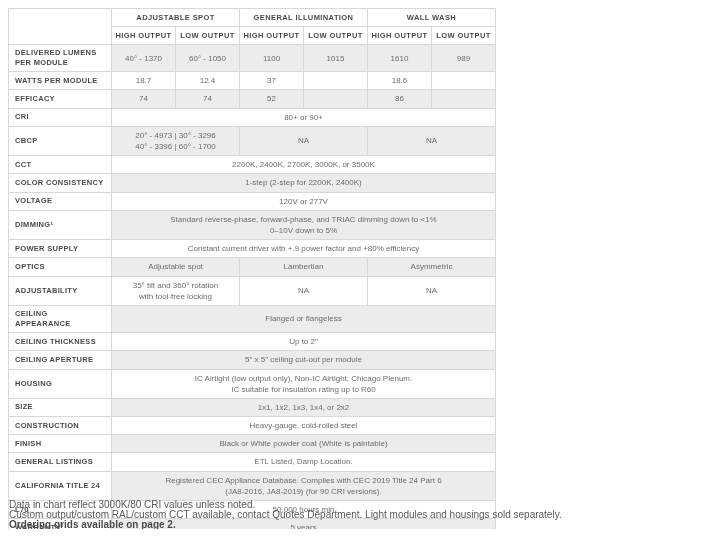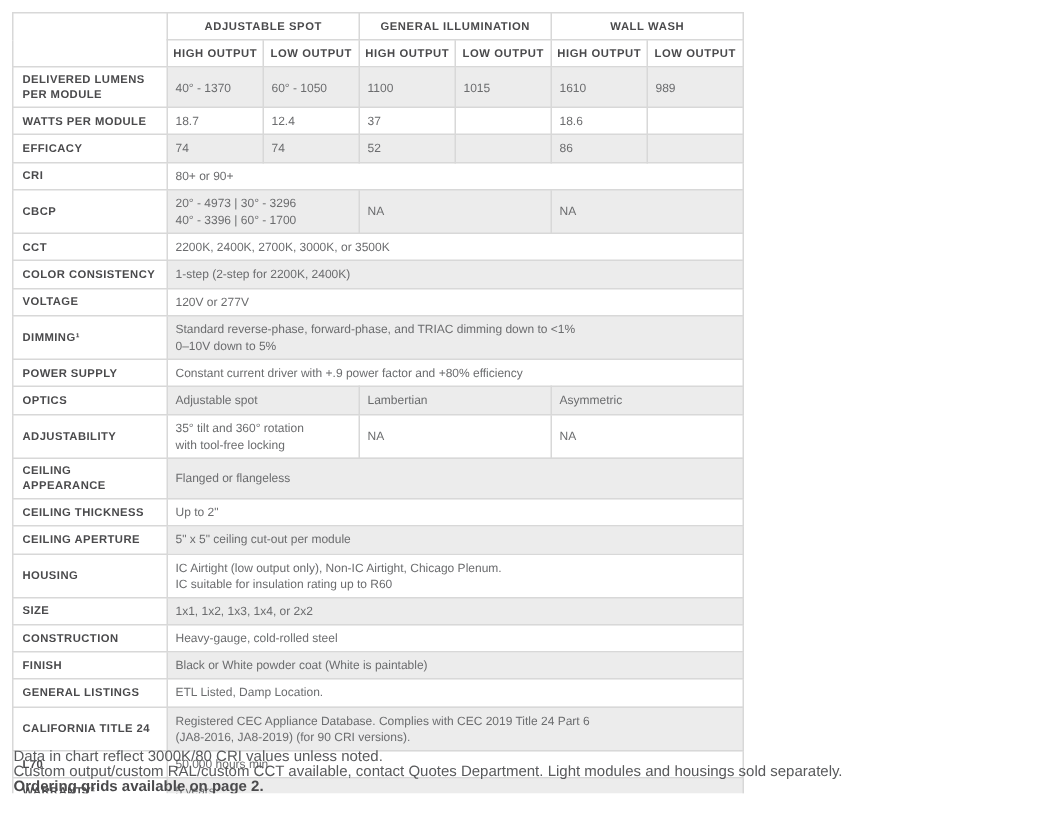--- a/index.html
+++ b/index.html
@@ -42,21 +42,21 @@
     text-align: left;
     padding: 3px 6px;
     line-height: 1.35;
     background: #ffffff;
     text-transform: uppercase;
     margin-left: 36px;
   }
   td.value {
     font-size: 8px;
     color: #6b6c6e;
-    text-align: left;
+    text-align: center;
     padding: 3px 5px;
     line-height: 1.4;
     background: #ffffff;
     height: 16px;
   }
   td.shaded { background: #ececec; }
   .footnotes {
     position: absolute;
     left: 9px;
     top: 500px;

